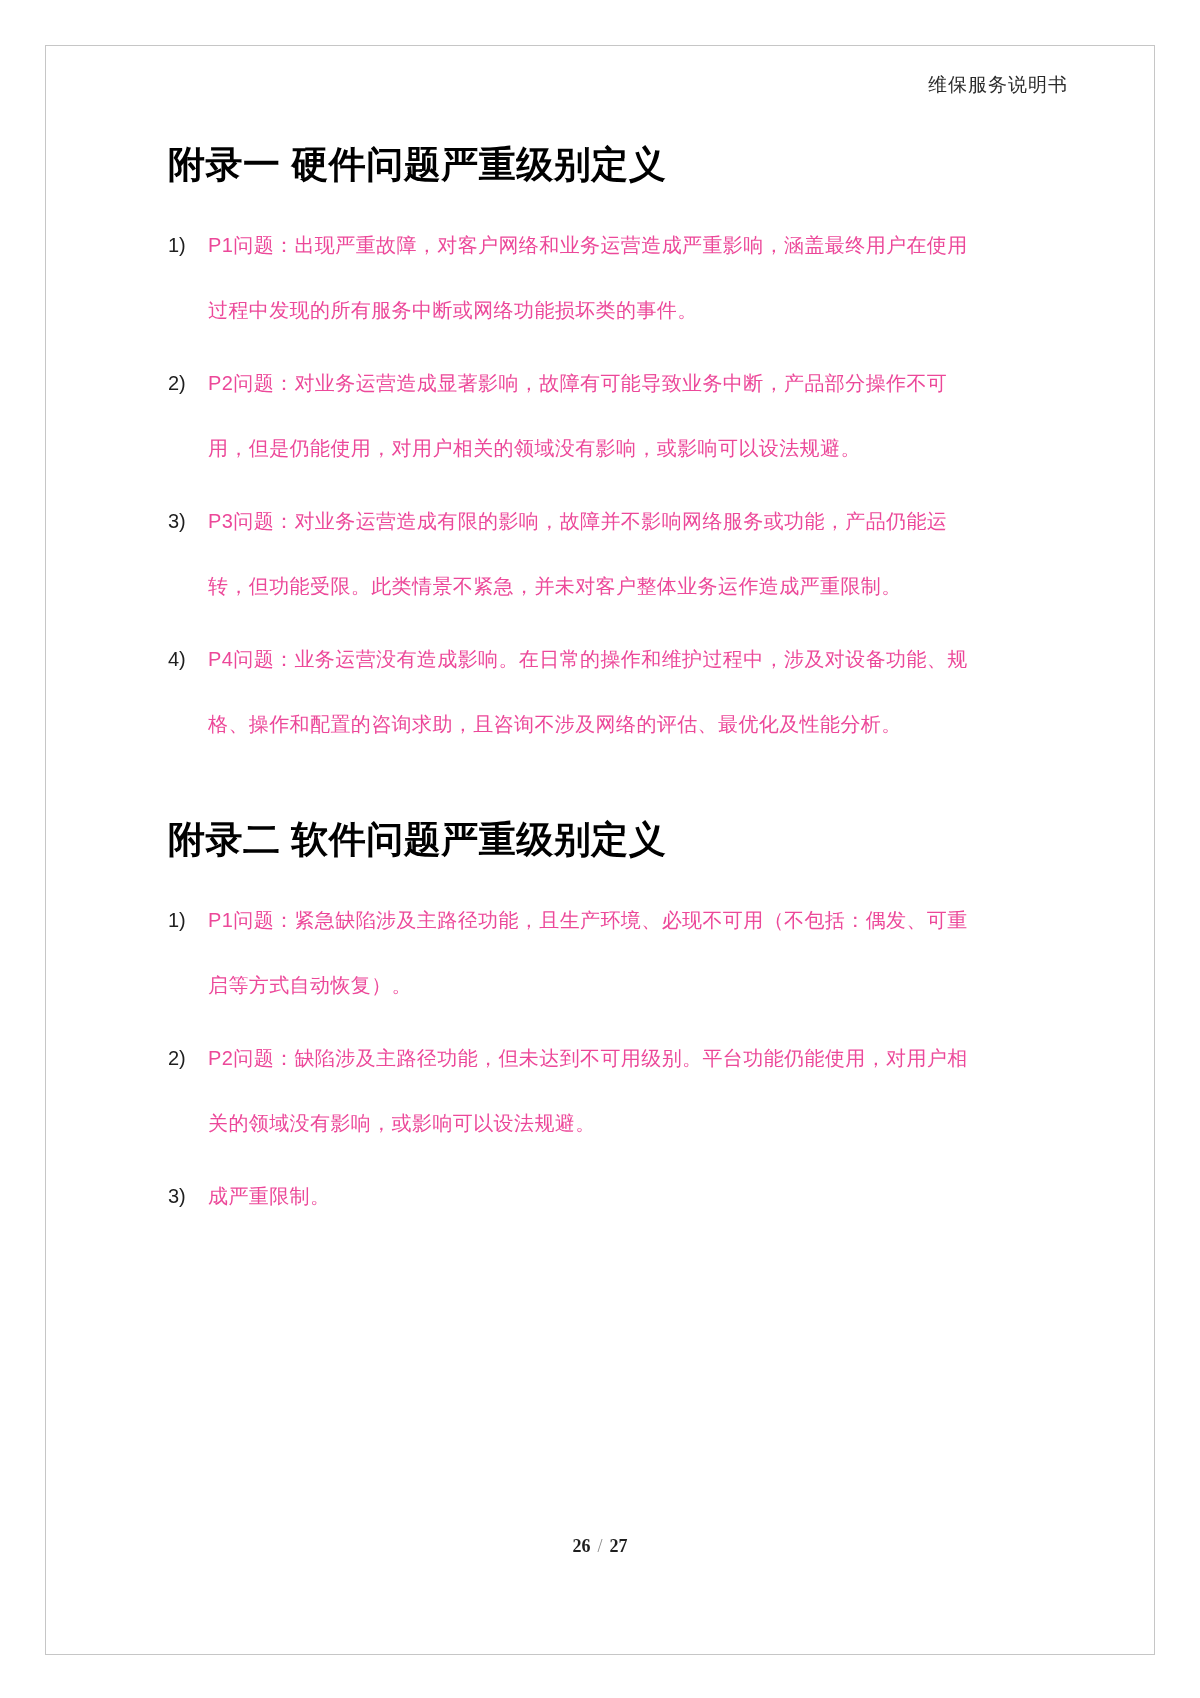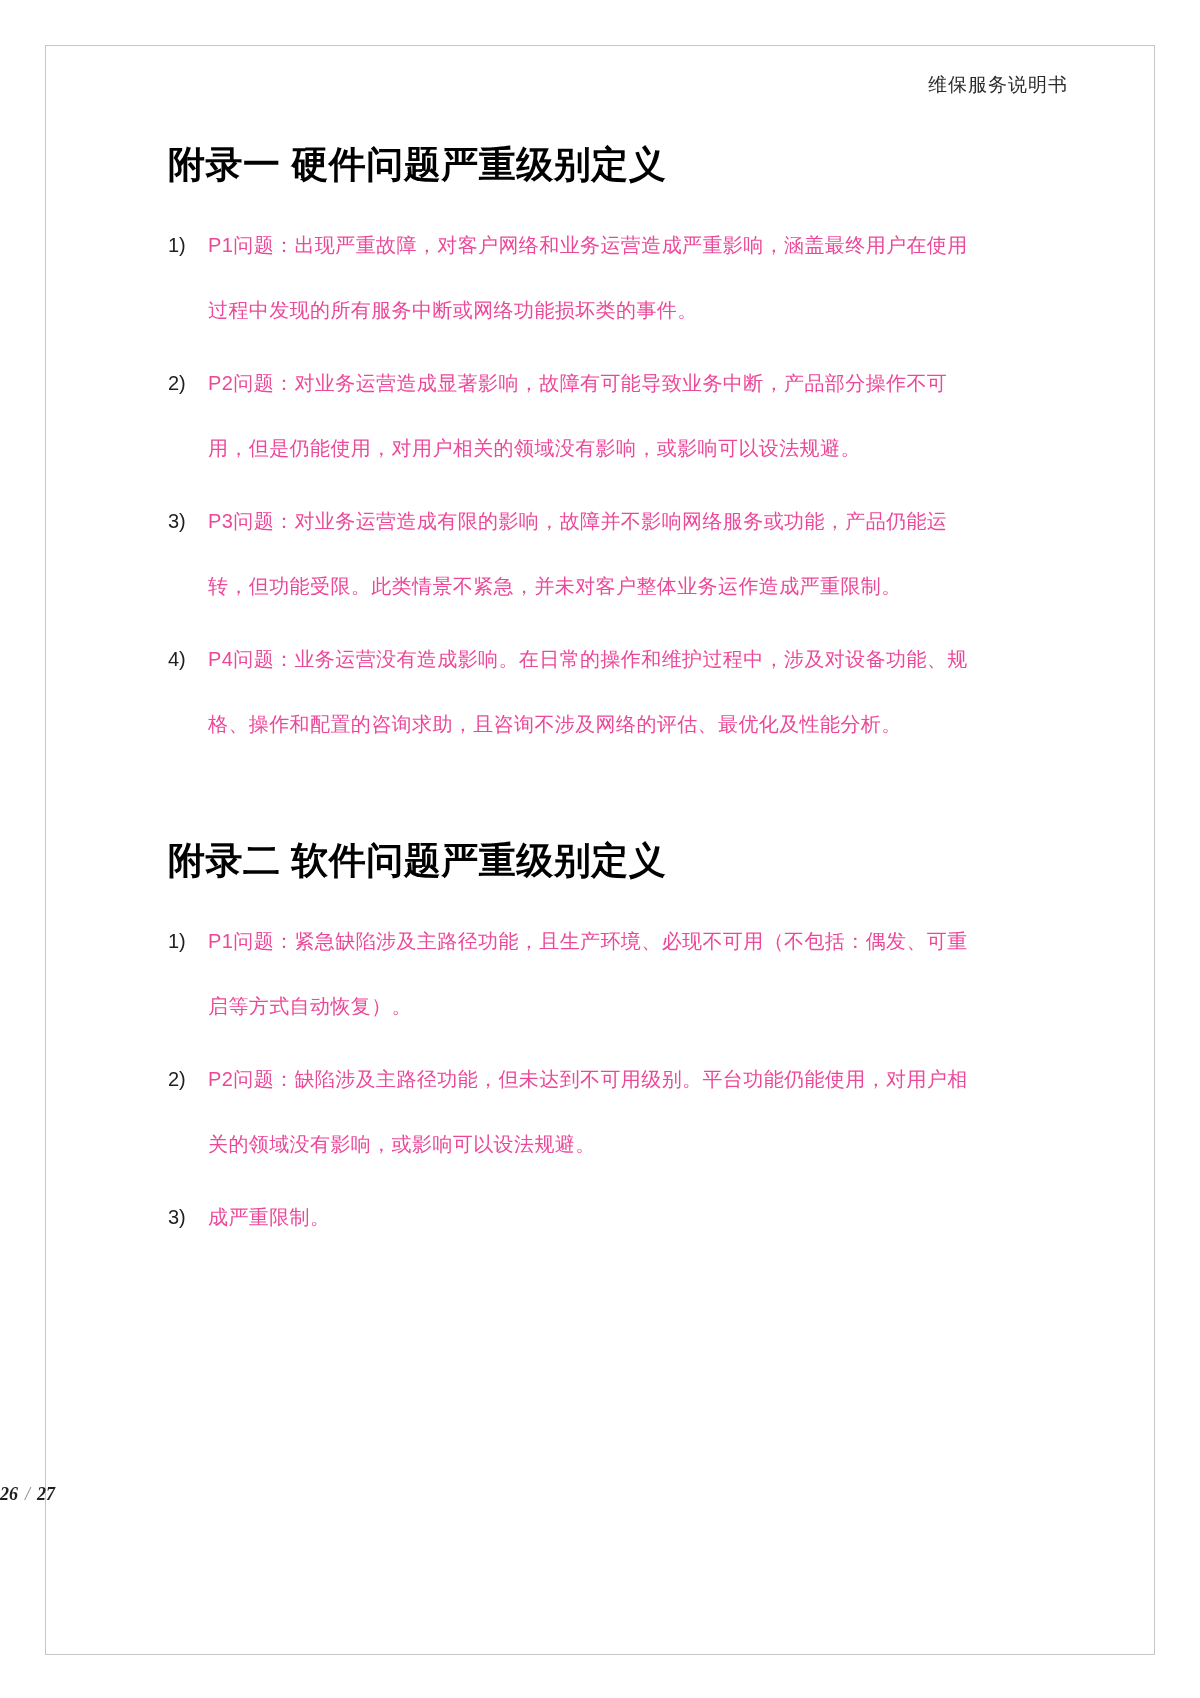--- a/index.html
+++ b/index.html
@@ -44,21 +44,21 @@
     font-size: 37px;
     line-height: 40px;
     font-weight: 700;
     color: #000000;
     letter-spacing: 0.5px;
   }
   h1.first {
     padding-top: 100px;
   }
   h1.second {
-    margin-top: 84px;
+    margin-top: 63px;
   }
   ol.items {
     list-style: none;
     margin: 28px 0 0 0;
     padding: 0;
   }
   li.item {
     display: flex;
     margin: 0 0 8px 0;
   }
@@ -74,28 +74,27 @@
   }
   .ln {
     font-size: 20px;
     line-height: 65px;
     white-space: nowrap;
     letter-spacing: 0.4px;
     color: #ec4899;
   }
   .doc-footer {
     position: absolute;
-    top: 1484px;
+    top: 1536px;
     left: 0;
     width: 100%;
-    text-align: left;
+    text-align: center;
     font-family: "Liberation Serif", serif;
     font-size: 18px;
     color: #1f1f1f;
-    font-style: italic;
   }
   .doc-footer .pg {
     font-weight: 700;
   }
   .doc-footer .sep {
     color: #8a8a8a;
     margin: 0 7px;
     font-weight: 400;
   }
 </style>

